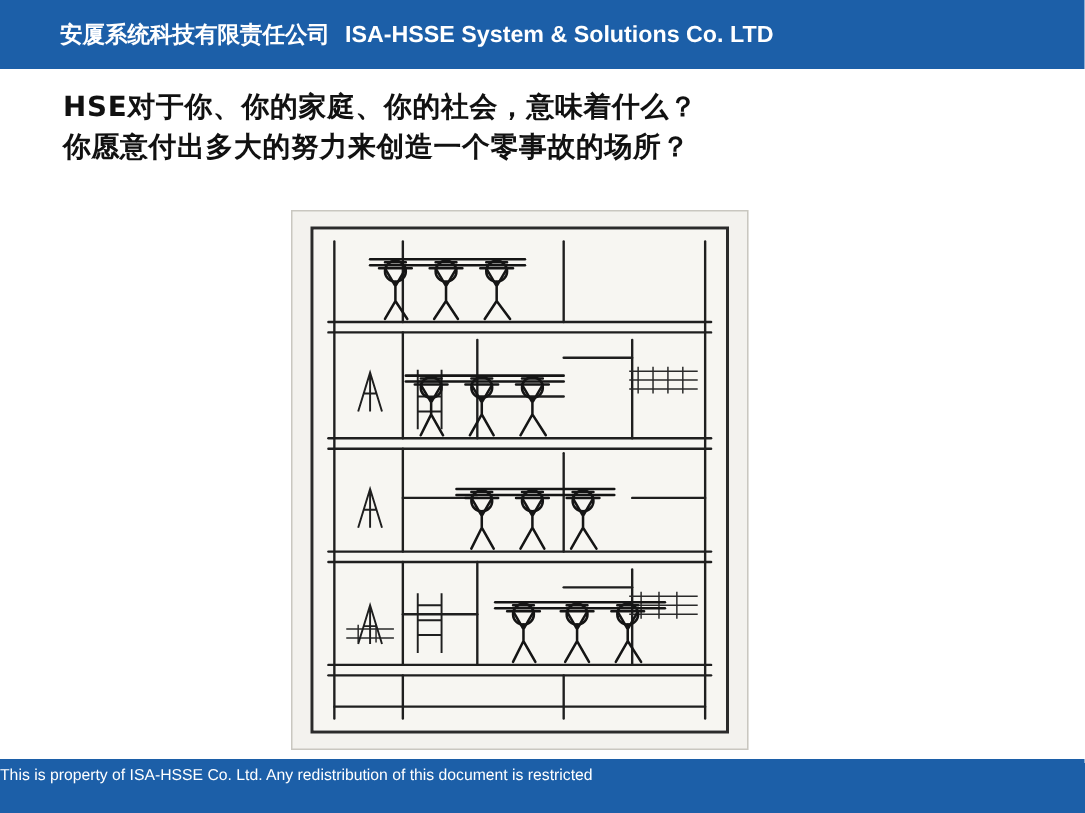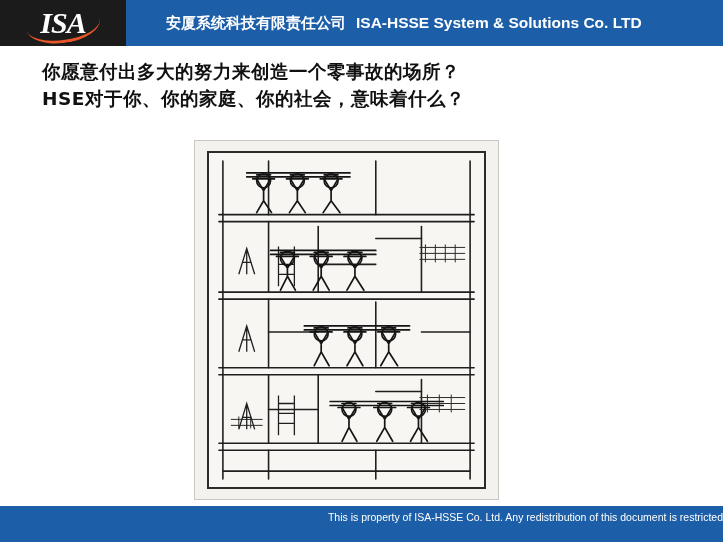--- a/index.html
+++ b/index.html
@@ -127,46 +127,42 @@
 
   
   .footer {
     position: absolute;
     left: 0;
     bottom: 0;
     width: 723px;
     height: 36px;
     background: #1c5fa8;
     color: #ffffff;
-    text-align: right;
+    text-align: left;
     font-size: 10.5px;
     line-height: 15px;
     padding-top: 4px;
     box-sizing: border-box;
   }
   .footer-line { display: block; }
 </style>
 </head>
 <body>
 
 <div class="slide">
 
   <div class="header">
-    <div class="logo-box">
-      <div class="logo-swoosh"></div>
-      <span class="logo-text">ISA</span>
-    </div>
     <div class="header-title">
       <span class="cn">安厦系统科技有限责任公司</span><span class="en">ISA-HSSE  System &amp; Solutions Co. LTD</span>
     </div>
   </div>
 
   <div class="title-block">
+    <div class="title-line">HSE对于你、你的家庭、你的社会，意味着什么？</div>
     <div class="title-line">你愿意付出多大的努力来创造一个零事故的场所？</div>
-    <div class="title-line">HSE对于你、你的家庭、你的社会，意味着什么？</div>
   </div>
 
   <div class="figure-wrap">
     <div class="figure-inner">
       <svg class="sketch" viewBox="0 0 277 336" preserveAspectRatio="none">
         <rect x="0" y="0" width="277" height="336" fill="#f7f6f2"></rect>
         <g stroke="#1f1f1f" stroke-width="1.6" fill="none" stroke-linecap="round">
 
           <line x1="10" y1="62" x2="267" y2="62"></line>
           <line x1="10" y1="69" x2="267" y2="69"></line>

